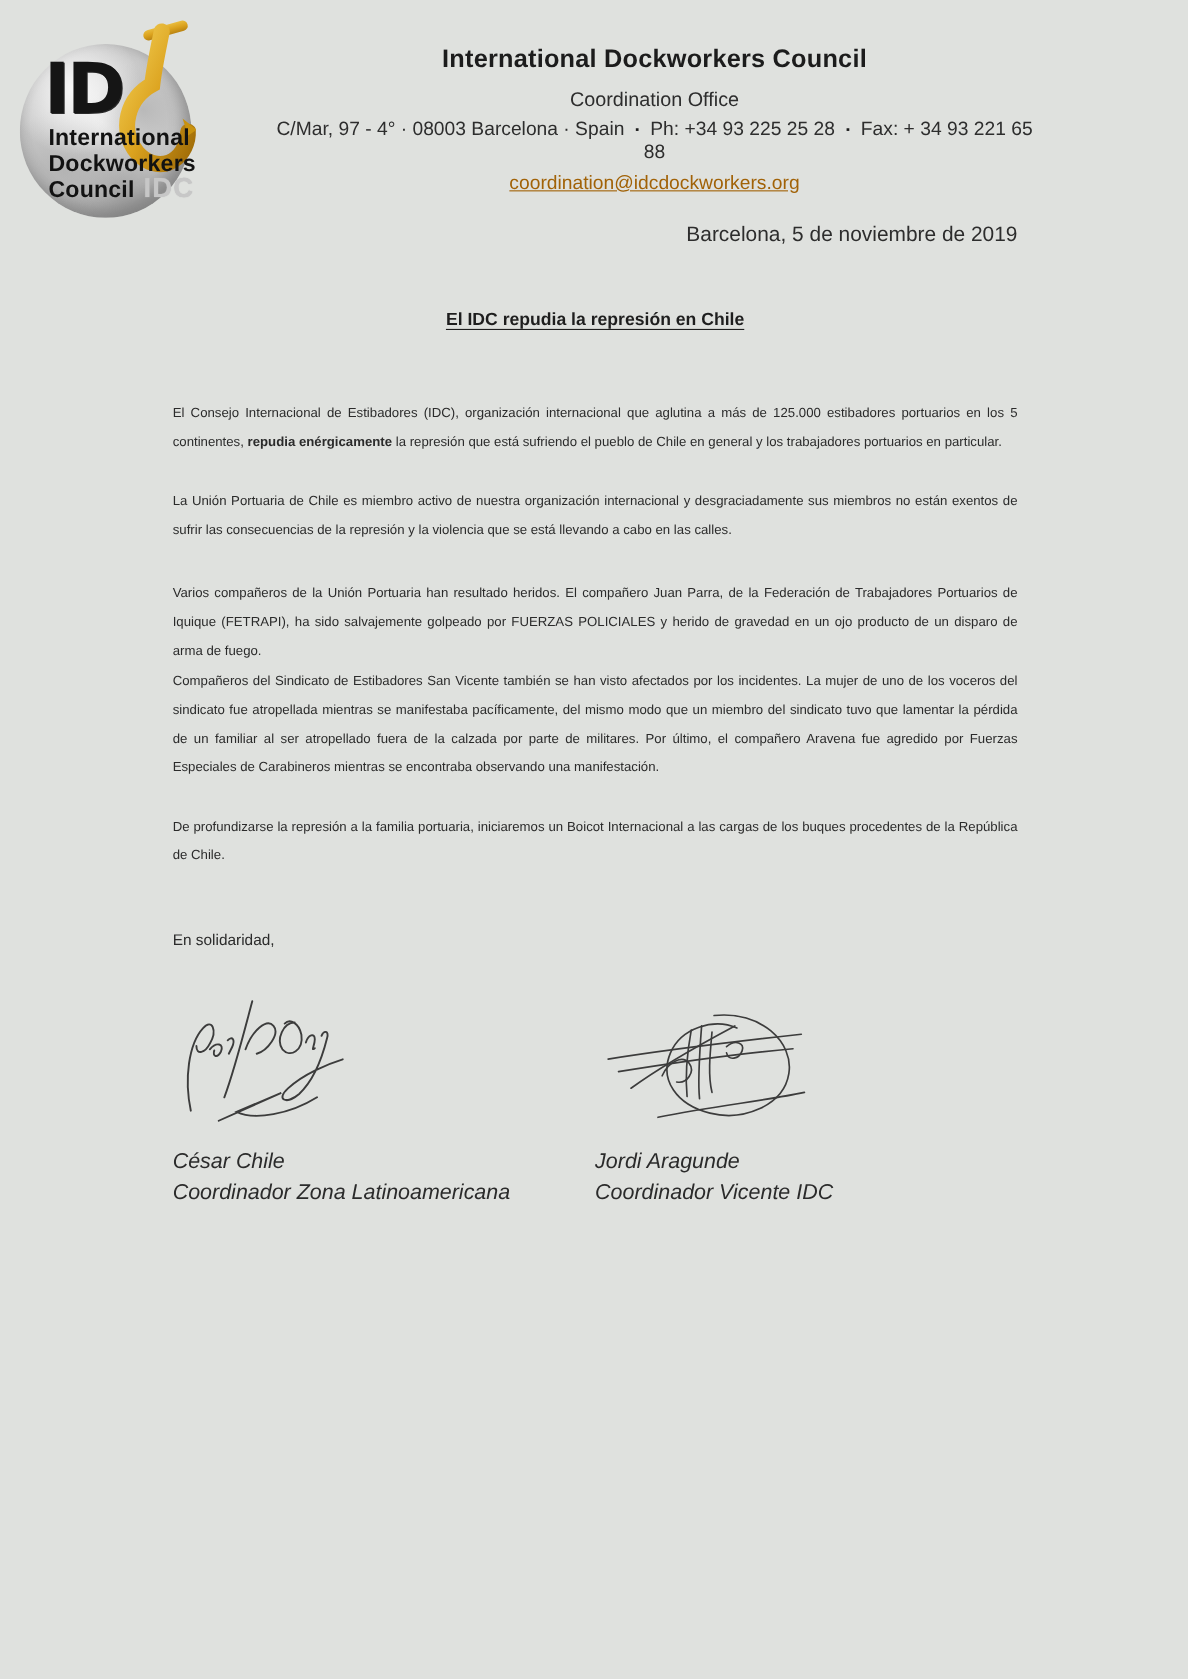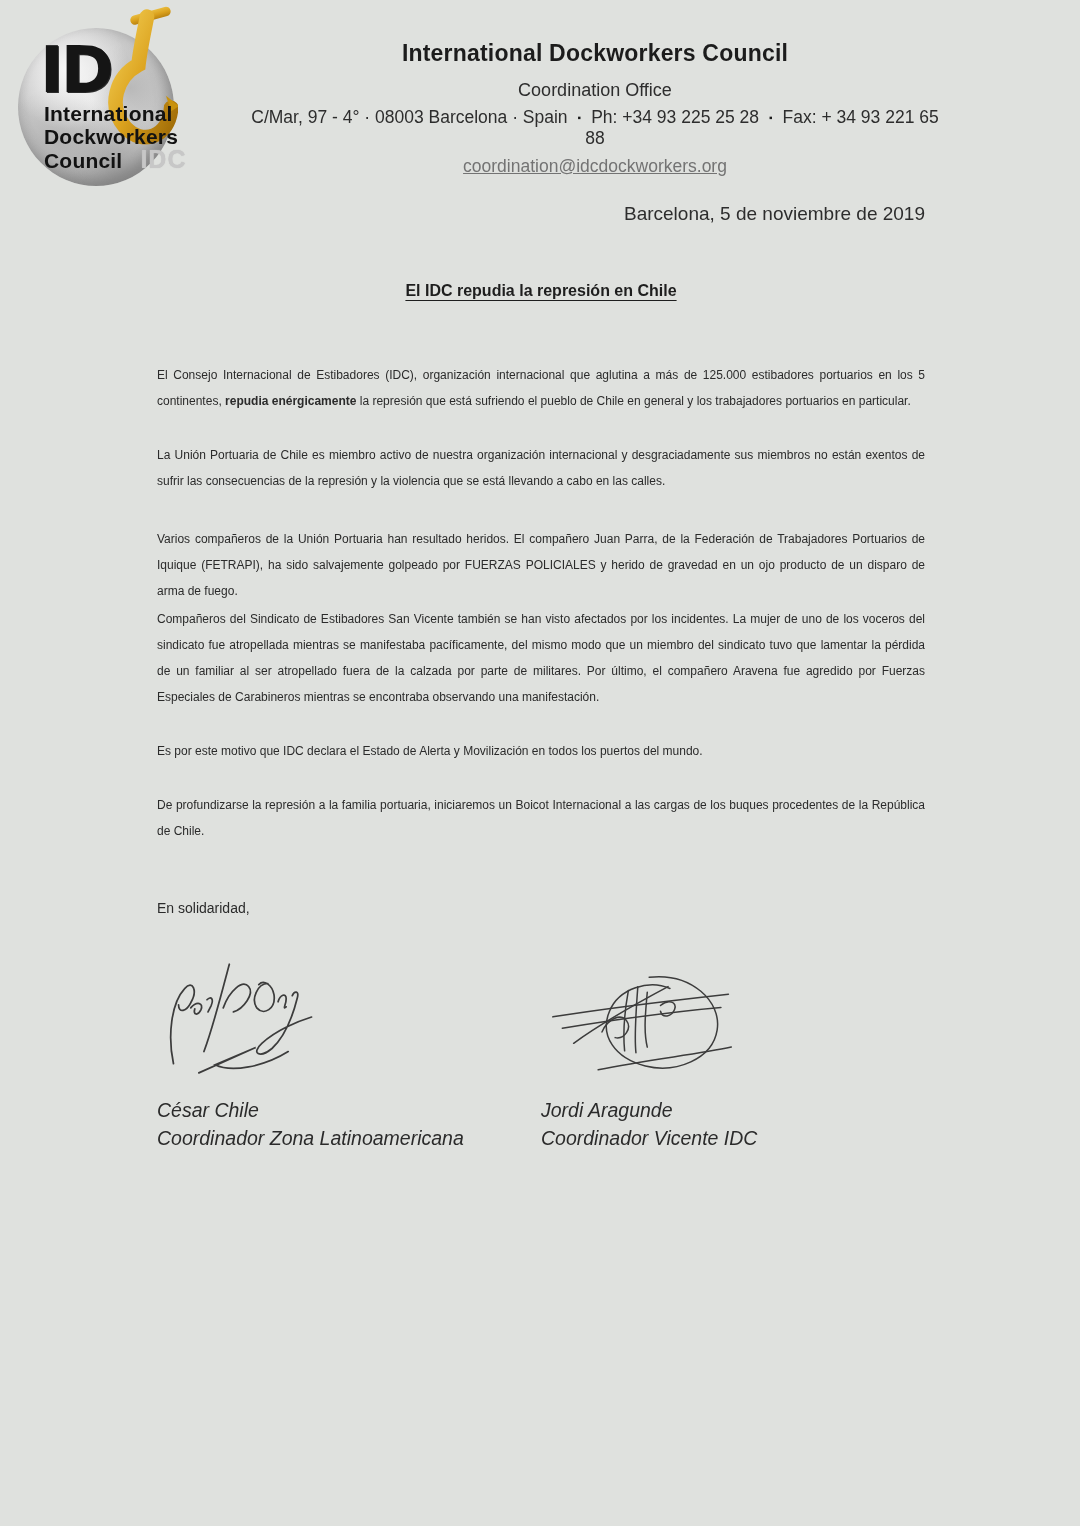--- a/index.html
+++ b/index.html
@@ -10,21 +10,21 @@
     position:relative;
     width:1080px; height:1526px;
     background:#dfe1de;
     color:#2d2d2d;
     overflow:hidden;
   }
 
   
   .header { position:relative; padding-top:40px; }
 
-  .logo { position:absolute; left:18px; top:4px; width:160px; height:190px; }
+  .logo { position:absolute; left:18px; top:16px; width:160px; height:190px; }
   .logo-globe {
     position:absolute; left:0; top:24px; width:156px; height:158px;
     border-radius:50%;
     background:
       radial-gradient(circle at 32% 26%, rgba(250,250,250,.95) 0%, rgba(250,250,250,0) 38%),
       radial-gradient(circle at 72% 38%, rgba(175,175,175,.75) 0%, rgba(175,175,175,0) 30%),
       radial-gradient(circle at 26% 72%, rgba(168,168,168,.7) 0%, rgba(168,168,168,0) 34%),
       radial-gradient(circle at 60% 85%, rgba(150,150,150,.7) 0%, rgba(150,150,150,0) 35%),
       radial-gradient(circle at 48% 45%, #e9e9e9 0%, #c9c9c9 55%, #969696 92%);
     box-shadow: inset -6px -8px 14px rgba(90,90,90,.45);
@@ -37,30 +37,30 @@
     text-shadow:1px 1px 0 #2a2a2a;
   }
   .logo-hook { position:absolute; left:74px; top:0; }
   .logo-lines {
     position:absolute; left:26px; top:98px;
     font-weight:bold; font-size:21px; line-height:23px; color:#121212;
     letter-spacing:0.2px; white-space:nowrap;
   }
   .logo-watermark {
     font-weight:bold; font-size:25px; color:#c7c7c7; letter-spacing:1px;
-    text-shadow:0 0 1px #bdbdbd; padding-left:18px;
+    text-shadow:0 0 1px #bdbdbd; padding-left:8px;
   }
 
   .header-text { margin-left:250px; width:690px; text-align:center; }
   .org-name { font-size:23px; font-weight:bold; color:#1c1c1c; letter-spacing:.2px; }
   .office { font-size:18px; margin-top:13px; color:#2d2d2d; }
   .contact-line { font-size:17.5px; margin-top:6px; color:#2d2d2d; }
   .contact-line .sep { font-size:10px; vertical-align:2px; padding:0 10px; color:#1c1c1c; }
   .email-row { margin-top:7px; font-size:17.5px; }
-  .email-link { color:#737373; text-decoration:underline; cursor:pointer; }
+  .email-link { color:#a16207; text-decoration:underline; cursor:pointer; }
 
   
   .content { margin:0 155px 0 157px; } 
 
   .dateline { margin-top:26px; text-align:right; font-size:19px; color:#2d2d2d; }
 
   .letter-title {
     margin-top:57px; text-align:center;
     font-size:16px; font-weight:bold; color:#1e1e1e;
     text-decoration:underline; text-underline-offset:4px;
@@ -134,21 +134,20 @@
 
     <div class="body-text">
       <p class="para"><span>El Consejo Internacional de Estibadores (IDC), organización internacional que aglutina a más de 125.000 estibadores portuarios en los 5 continentes, </span><strong>repudia enérgicamente</strong><span> la represión que está sufriendo el pueblo de Chile en general y los trabajadores portuarios en particular.</span></p>
 
       <p class="para"><span>La Unión Portuaria de Chile es miembro activo de nuestra organización internacional y desgraciadamente sus miembros no están exentos de sufrir las consecuencias de la represión y la violencia que se está llevando a cabo en las calles.</span></p>
 
       <p class="para tight"><span>Varios compañeros de la Unión Portuaria han resultado heridos. El compañero Juan Parra, de la Federación de Trabajadores Portuarios de Iquique (FETRAPI), ha sido salvajemente golpeado por FUERZAS POLICIALES y herido de gravedad en un ojo producto de un disparo de arma de fuego.</span></p>
 
       <p class="para"><span>Compañeros del Sindicato de Estibadores San Vicente también se han visto afectados por los incidentes. La mujer de uno de los voceros del sindicato fue atropellada mientras se manifestaba pacíficamente, del mismo modo que un miembro del sindicato tuvo que lamentar la pérdida de un familiar al ser atropellado fuera de la calzada por parte de militares. Por último, el compañero Aravena fue agredido por Fuerzas Especiales de Carabineros mientras se encontraba observando una manifestación.</span></p>
 
-      <p class="para"><span>Es por este motivo que IDC declara el Estado de Alerta y Movilización en todos los puertos del mundo.</span></p>
 
       <p class="para"><span>De profundizarse la represión a la familia portuaria, iniciaremos un Boicot Internacional a las cargas de los buques procedentes de la República de Chile.</span></p>
     </div>
 
     <div class="closing">En solidaridad,</div>
 
     <div class="signature-row">
 
       <div class="sig-block sig-left">
         <svg class="sig-image" width="160" height="132" viewBox="0 0 155 130">

